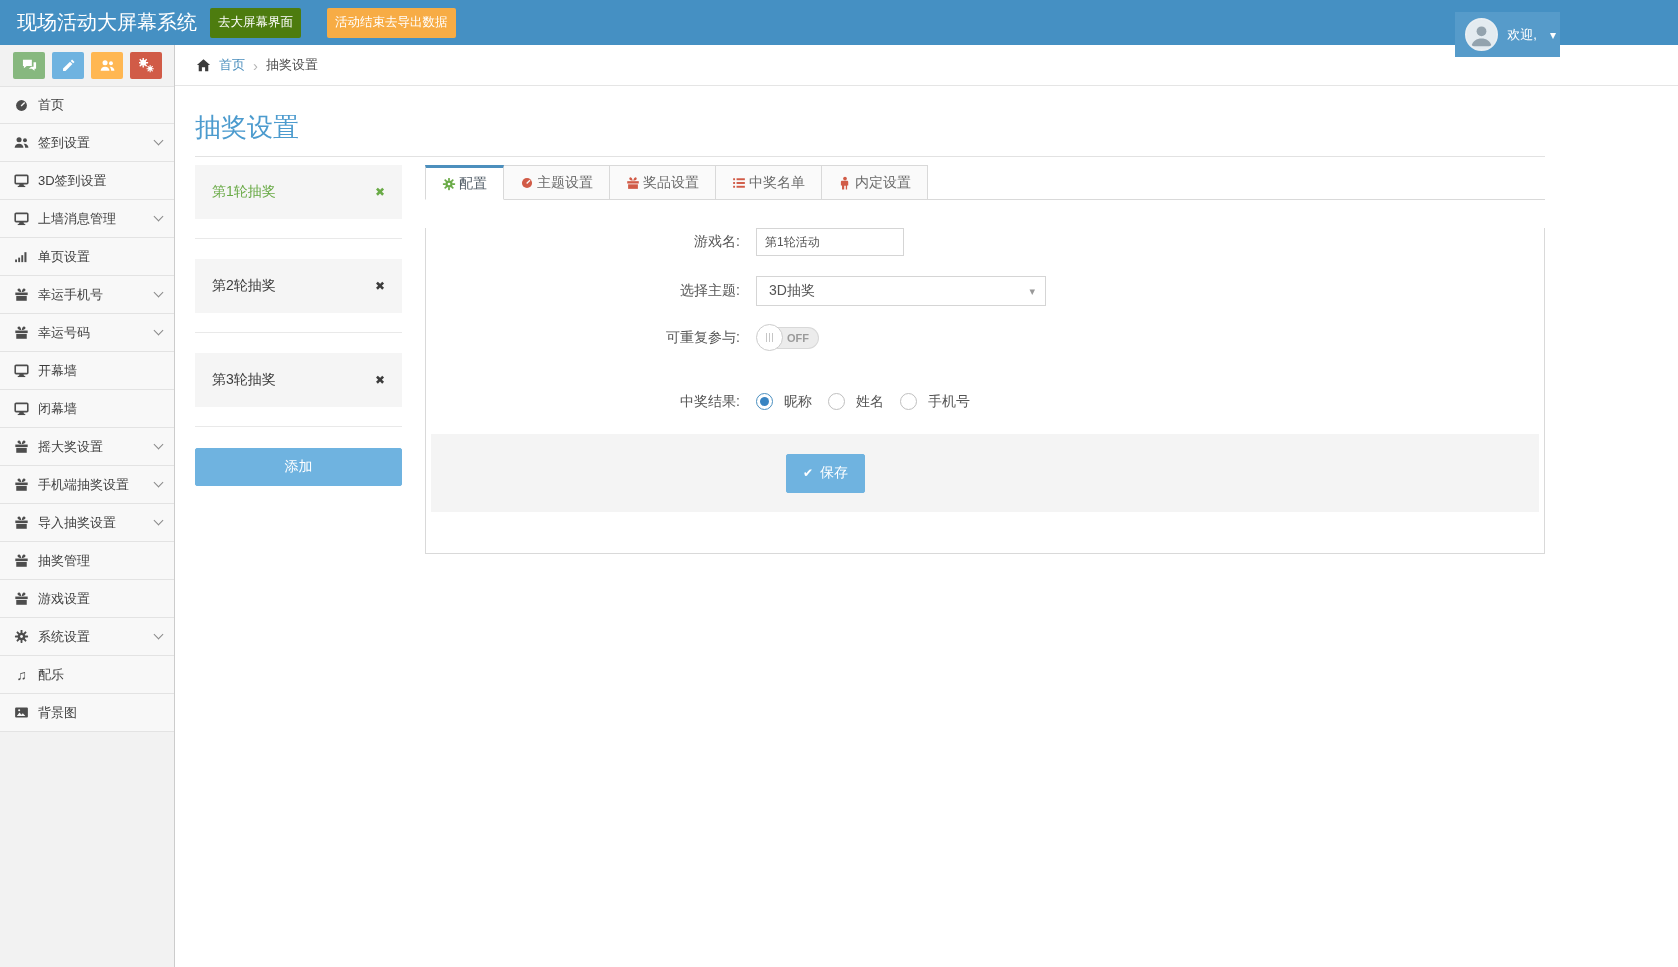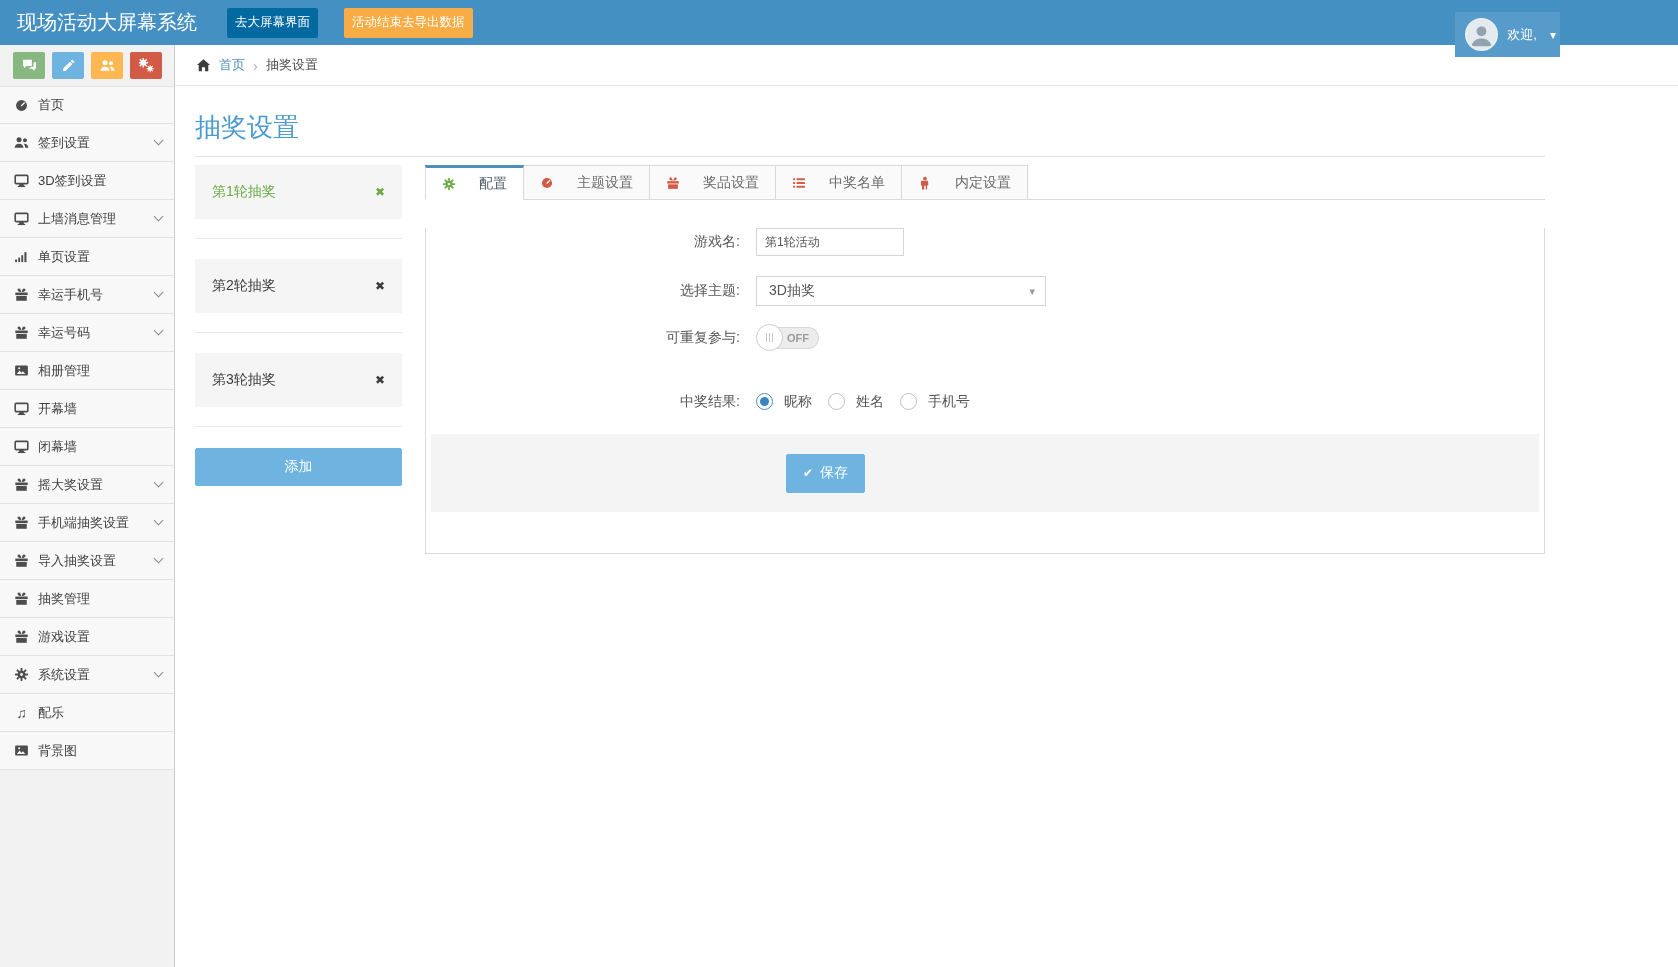--- a/index.html
+++ b/index.html
@@ -4,21 +4,21 @@
 <style>
   * { margin:0; padding:0; box-sizing:border-box; }
   html,body { width:1678px; height:967px; overflow:hidden;
     font-family:"Liberation Sans","DejaVu Sans",sans-serif; background:#fff; }
 
   
   .navbar { position:relative; height:45px; background:#4590c3; display:flex; align-items:center; padding-left:17px; }
   .brand { color:#fff; font-size:20px; width:193px; white-space:nowrap; }
   .nav-btn { height:30px; border:none; color:#fff; font-size:12.5px; padding:0 8px; cursor:pointer;
     font-family:inherit; border-radius:2px; white-space:nowrap; }
-  .nav-btn.danger { background:#0369a1; margin-left:17px; }
+  .nav-btn.danger { background:#4d7c0f; margin-left:0; }
   .nav-btn.warning { background:#f7ac45; margin-left:26px; }
   .user-block { position:absolute; top:12px; right:118px; height:45px; background:#569bca;
     display:flex; align-items:center; padding:0 4px 0 10px; gap:9px; cursor:pointer; }
   .avatar { width:33px; height:33px; border-radius:50%; border:2px solid #e8eef2; overflow:hidden; background:#dfe7ec; flex:none; }
   .avatar svg { width:100%; height:100%; display:block; }
   .welcome { color:#fff; font-size:13px; }
   .nav-caret { color:#fff; font-size:12px; margin-left:4px; }
 
   
   .shell { display:flex; height:922px; }
@@ -60,21 +60,21 @@
   .round-item.active { color:#69aa46; }
   .round-x { font-size:12px; cursor:pointer; }
   .round-div { border:none; border-top:1px solid #e9e9e9; margin:0 0 20px; }
   .add-btn { width:100%; height:38px; background:#6fb3e0; border:1px solid #6fb3e0; color:#fff; font-size:14px;
     border-radius:2px; cursor:pointer; font-family:inherit; margin-top:1px; }
 
   
   .panel { flex:1; }
   .tabs { position:relative; height:35px; display:flex; }
   .tabs::after { content:""; position:absolute; left:0; right:0; bottom:0; height:1px; background:#d9d9d9; }
-  .tab { position:relative; z-index:1; height:35px; display:flex; align-items:center; gap:23px; padding:0 16px;
+  .tab { position:relative; z-index:1; height:35px; display:flex; align-items:center; gap:3px; padding:0 16px;
     background:#fafafa; border:1px solid #d9d9d9; border-left:none; color:#6b6b6b; font-size:14px; cursor:pointer; --bg:#fafafa; }
   .tab:first-child { border-left:1px solid #d9d9d9; }
   .tab.active { background:#fff; border-top:3px solid #4c8fbd; border-bottom:1px solid #fff; color:#515c66; --bg:#fff; }
   .tab svg { width:14px; height:14px; }
   .tab .ic-green { color:#69aa46; } .tab .ic-red { color:#d15b47; }
 
   .panel-body { height:326px; border:1px solid #d9d9d9; border-top:none; background:#fff; }
   .frow { display:flex; align-items:center; }
   .flabel { width:330px; flex:none; text-align:right; padding-right:16px; font-size:14px; color:#555; }
   .txt-input { width:148px; height:28px; border:1px solid #d5d5d5; padding:0 8px; font-size:12px; color:#555;
@@ -266,26 +266,20 @@
           </svg>
           <span>幸运手机号</span>
           <span class="chev"></span>
         </li>
       <li>
           <svg class="mi" viewBox="0 0 16 16" fill="currentColor">
             <use href="#i-gift"></use>
           </svg>
           <span>幸运号码</span>
           <span class="chev"></span>
-        </li>
-      <li>
-          <svg class="mi" viewBox="0 0 16 16" fill="currentColor">
-            <use href="#i-image"></use>
-          </svg>
-          <span>相册管理</span>
         </li>
       <li>
           <svg class="mi" viewBox="0 0 16 16" fill="currentColor">
             <use href="#i-desktop"></use>
           </svg>
           <span>开幕墙</span>
         </li>
       <li>
           <svg class="mi" viewBox="0 0 16 16" fill="currentColor">
             <use href="#i-desktop"></use>

